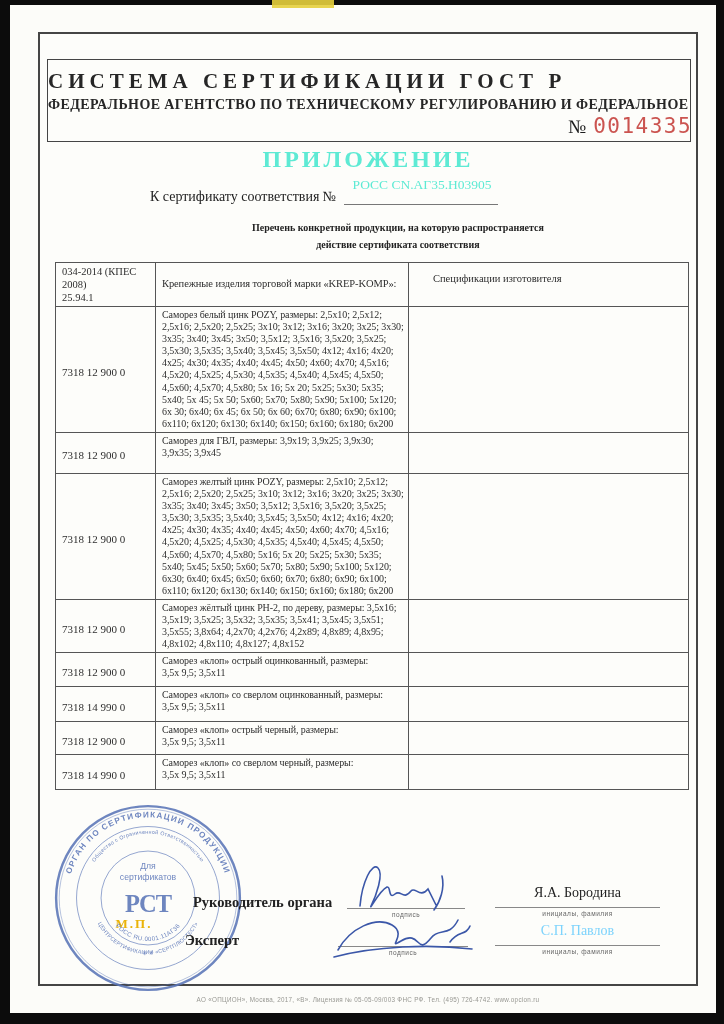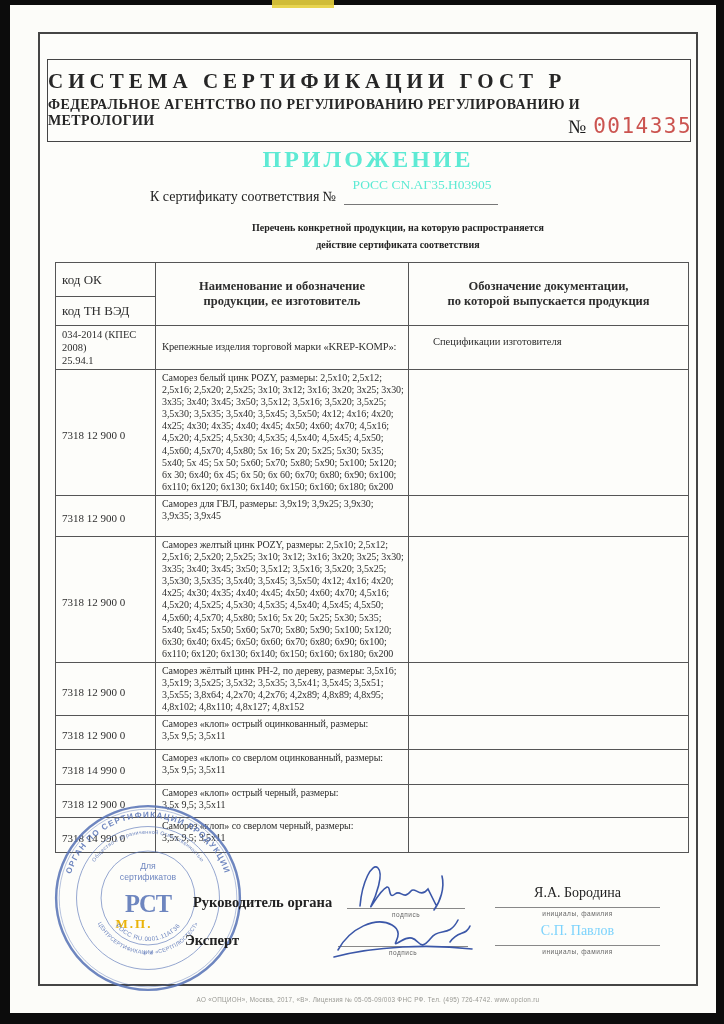--- a/index.html
+++ b/index.html
@@ -53,21 +53,21 @@
 </head>
 <body>
 
 <div id="scan">
   <div class="page-bg"></div>
   <div class="highlight-mark"></div>
   <div class="outer-frame"></div>
 
   <div class="header-box">
     <div class="hdr1">СИСТЕМА СЕРТИФИКАЦИИ ГОСТ Р</div>
-    <div class="hdr2">ФЕДЕРАЛЬНОЕ АГЕНТСТВО ПО РЕГУЛИРОВАНИЮ РЕГУЛИРОВАНИЮ И МЕТРОЛОГИИ</div>
+    <div class="hdr2">ФЕДЕРАЛЬНОЕ АГЕНТСТВО ПО ТЕХНИЧЕСКОМУ РЕГУЛИРОВАНИЮ И ФЕДЕРАЛЬНОЕ</div>
   </div>
 
   <div class="doc-number">
     <span class="num-sign">№</span>
     <span class="num-value">0014335</span>
   </div>
 
   <div class="page-title">ПРИЛОЖЕНИЕ</div>
 
   <div class="cert-label">К сертификату соответствия №</div>
@@ -77,30 +77,20 @@
   <div class="subtitle">Перечень конкретной продукции,  на которую распространяется
 действие сертификата соответствия</div>
 
   <table class="products">
     <colgroup>
         <col style="width:100px">
         <col style="width:253px">
         <col style="width:280px">
       </colgroup>
     <tbody>
-        <tr>
-      <th class="h1">
-        <div class="half1">код ОК</div>
-        <div class="half2">код ТН ВЭД</div>
-      </th>
-      <th class="h2">Наименование и обозначение
-продукции, ее изготовитель</th>
-      <th class="h3">Обозначение документации,
-по которой выпускается продукция</th>
-    </tr>
     <tr class="first r1">
       <td class="code-cell">034-2014 (КПЕС 2008)
 25.94.1</td>
       <td class="name-cell">Крепежные изделия торговой марки «KREP-KOMP»:</td>
       <td class="doc-cell">Спецификации изготовителя</td>
     </tr>
     <tr class="r2">
       <td class="code-cell">7318 12 900 0</td>
       <td class="name-cell">Саморез белый цинк POZY, размеры: 2,5х10; 2,5х12; 2,5х16; 2,5х20; 2,5х25; 3х10; 3х12; 3х16; 3х20; 3х25; 3х30; 3х35; 3х40; 3х45; 3х50; 3,5х12; 3,5х16; 3,5х20; 3,5х25; 3,5х30; 3,5х35; 3,5х40; 3,5х45; 3,5х50; 4х12; 4х16; 4х20; 4х25; 4х30; 4х35; 4х40; 4х45; 4х50; 4х60; 4х70; 4,5х16; 4,5х20; 4,5х25; 4,5х30; 4,5х35; 4,5х40; 4,5х45; 4,5х50; 4,5х60; 4,5х70; 4,5х80; 5х 16; 5х 20; 5х25; 5х30; 5х35; 5х40; 5х 45; 5х 50; 5х60; 5х70; 5х80; 5х90; 5х100; 5х120; 6х 30; 6х40; 6х 45; 6х 50; 6х 60; 6х70; 6х80; 6х90; 6х100; 6х110; 6х120; 6х130; 6х140; 6х150; 6х160; 6х180; 6х200</td>
       <td class="doc-cell"></td>

